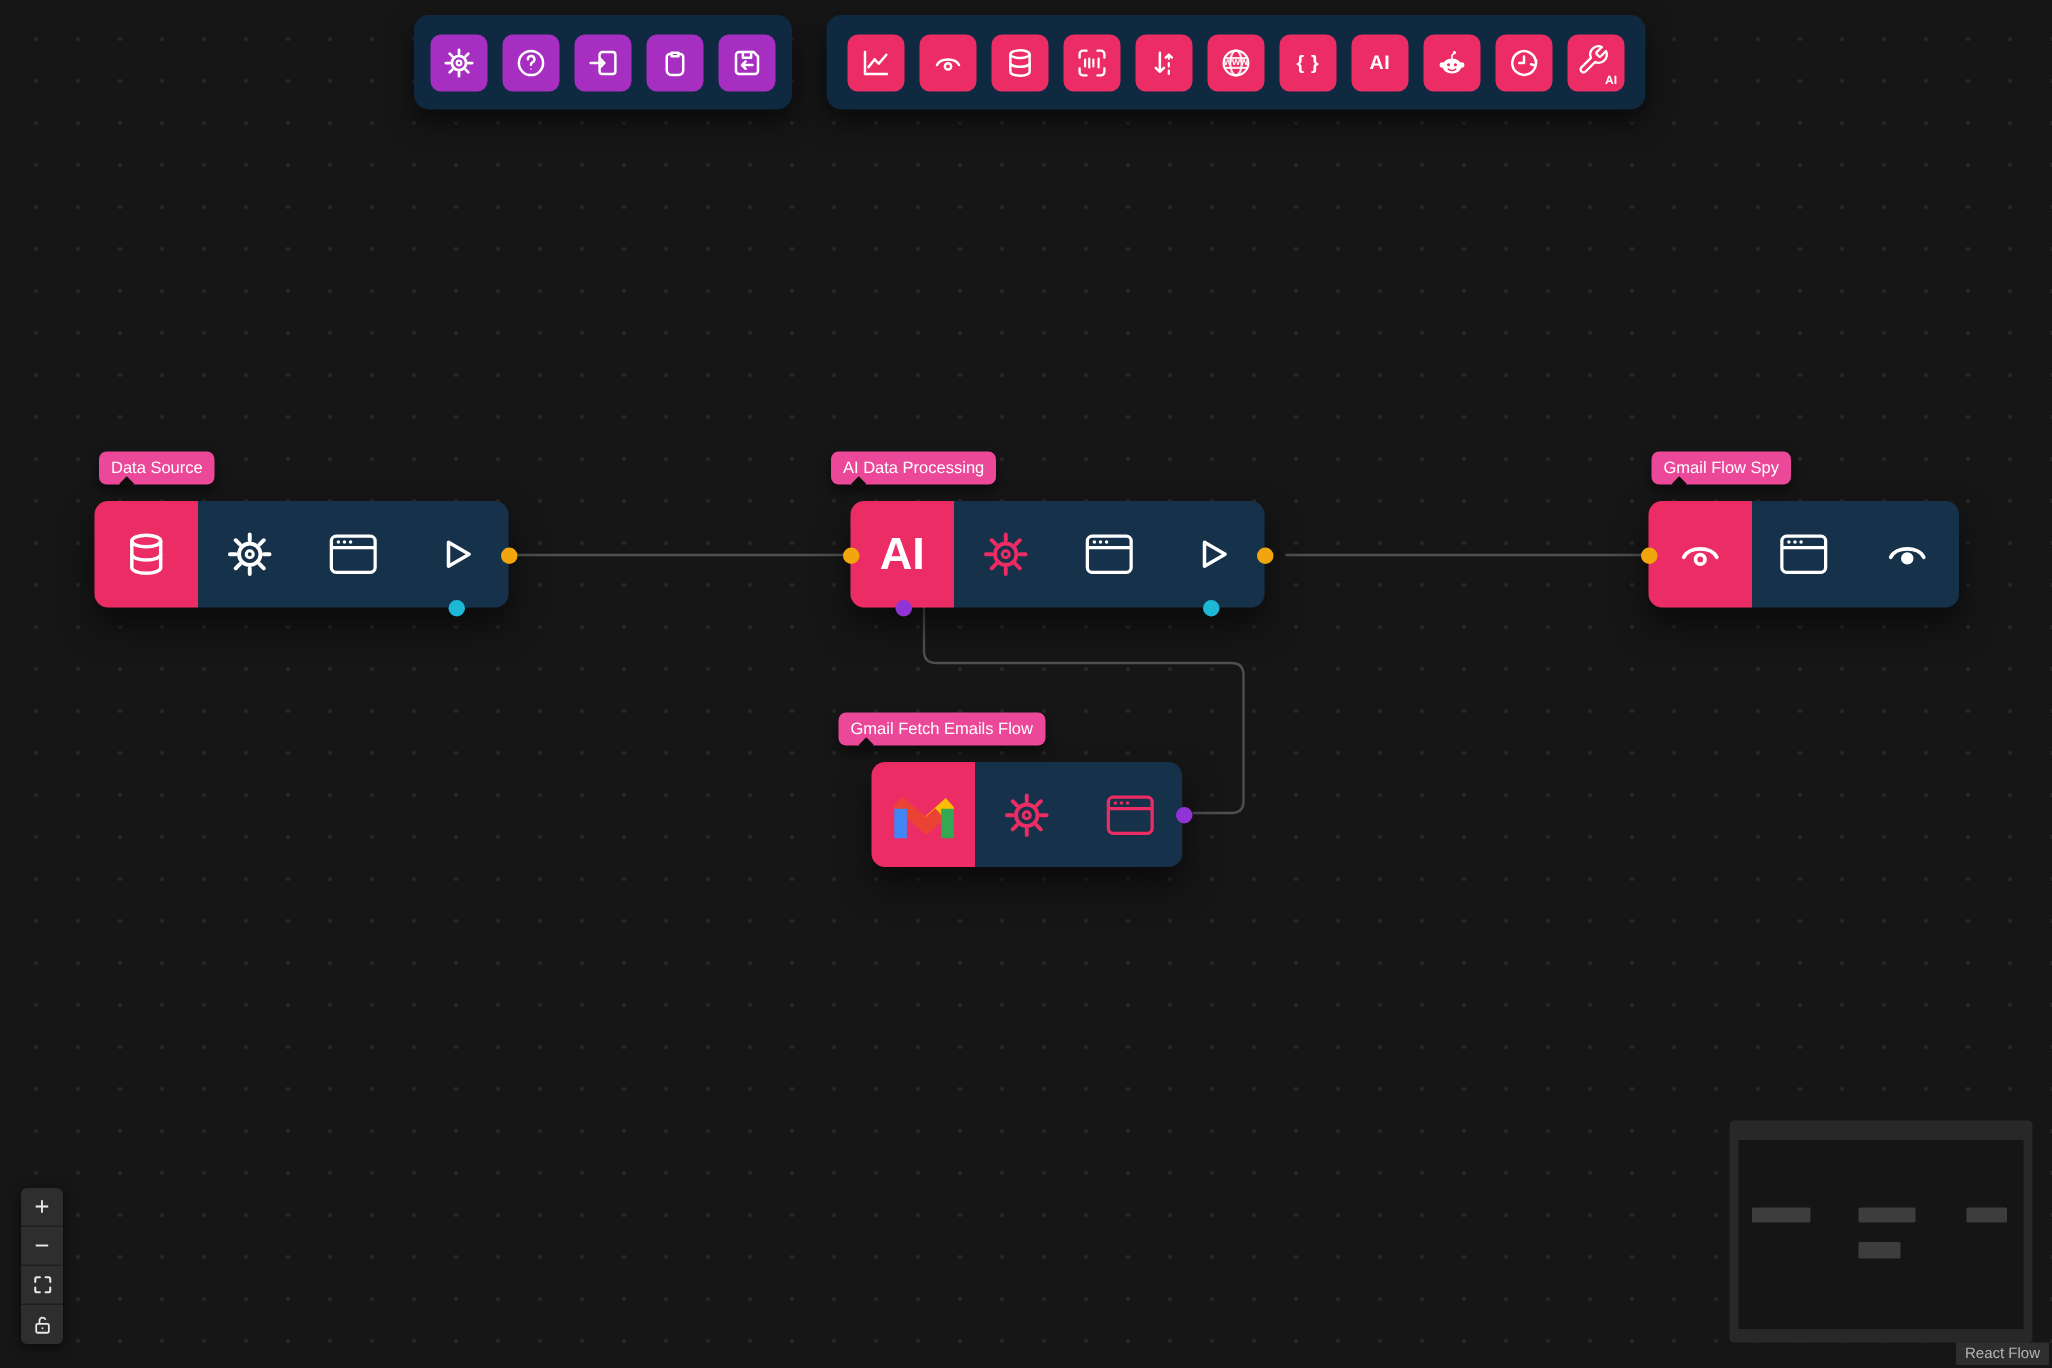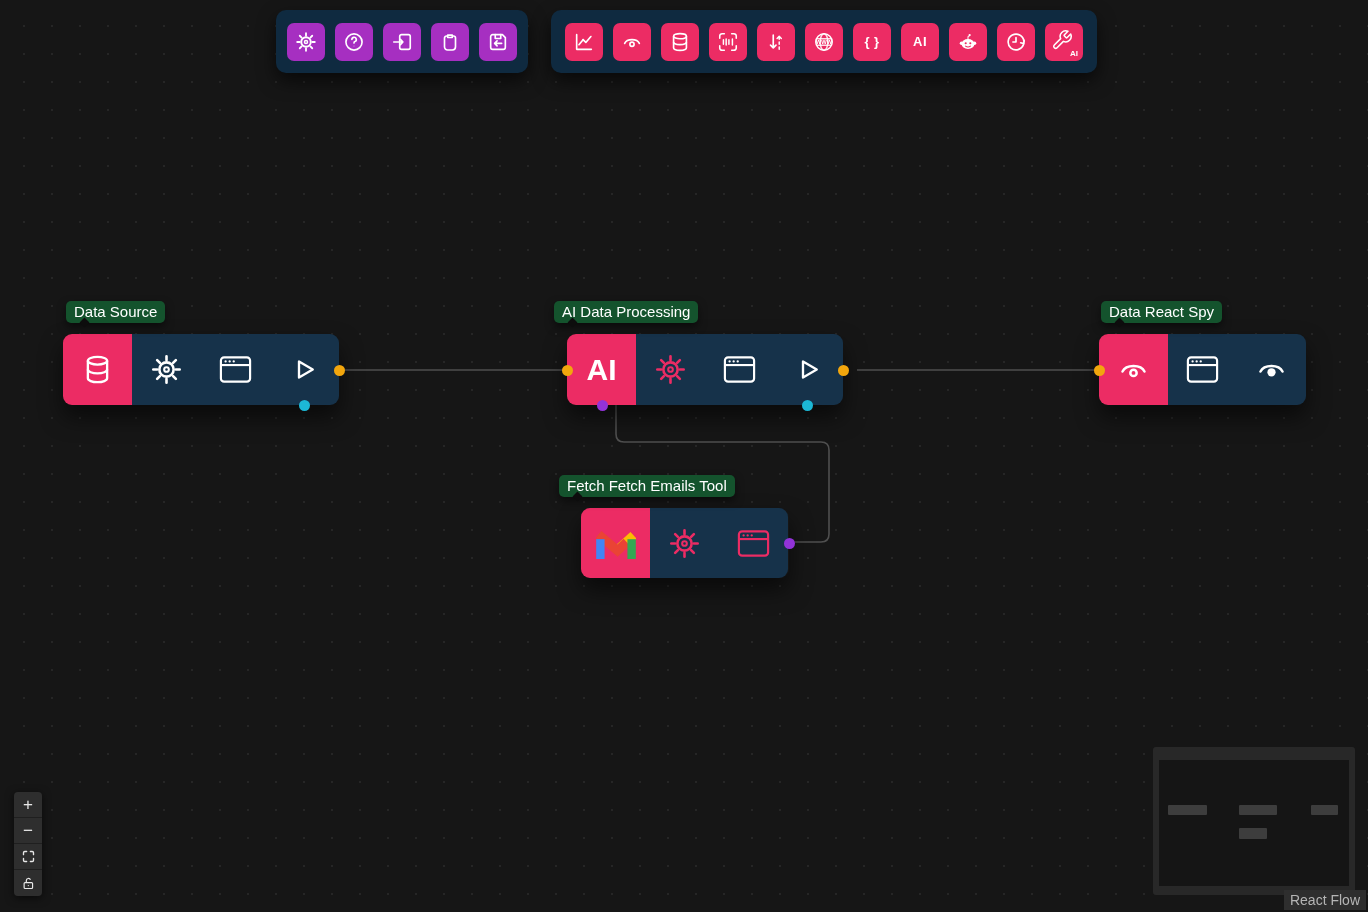--- a/index.html
+++ b/index.html
@@ -42,21 +42,21 @@
     box-shadow:0 12px 22px rgba(0,0,0,.55);cursor:grab}
   .accent{width:69px;background:var(--pink);border-radius:9px 0 0 9px;
     display:flex;align-items:center;justify-content:center;color:#fff}
   .accent svg{width:33px;height:33px}
   .ai-text{font-size:30px;font-weight:600;color:#fff}
   .cells{background:var(--node-body);border-radius:0 9px 9px 0;display:flex}
   .cell{width:69px;border:none;background:transparent;display:flex;align-items:center;
     justify-content:center;color:#fff;cursor:pointer;padding:0}
   .cell svg{width:33px;height:33px}
   .cell.pinkic{color:var(--pink)}
-  .node-tag{position:absolute;top:-33px;background:#14532d;color:#fff;font-size:15px;
+  .node-tag{position:absolute;top:-33px;background:#ec4899;color:#fff;font-size:11px;
     line-height:12px;padding:5px 8px;border-radius:5px;white-space:nowrap;
     box-shadow:0 4px 8px rgba(0,0,0,.5)}
   .node-tag::after{content:"";position:absolute;left:15px;bottom:-3px;width:7px;height:7px;
     background:#0d0d0d;transform:rotate(45deg)}
   .handle{position:absolute;width:11px;height:11px;border-radius:50%;cursor:crosshair;z-index:3}
   .h-orange{background:var(--orange)} .h-cyan{background:var(--cyan)} .h-purple{background:var(--hpurple)}
   
   .controls{position:absolute;left:14px;top:792px;width:28px;border-radius:4px;
     overflow:hidden;box-shadow:0 2px 8px rgba(0,0,0,.6)}
   .ctrl-btn{width:28px;height:26px;background:#2e2e2e;border:none;border-bottom:1px solid #1f1f1f;
@@ -64,21 +64,21 @@
     font-size:17px;line-height:1;padding:0}
   .ctrl-btn:last-child{border-bottom:none}
   .ctrl-btn svg{width:15px;height:15px}
   
   .minimap{position:absolute;left:1153px;top:747px;width:202px;height:148px;
     background:#282828;border-radius:3px;cursor:pointer}
   .mm-view{position:absolute;left:6px;top:13px;right:6px;bottom:9px;background:#151515}
   .mm-node{position:absolute;background:#3d3d3d;border-radius:1px}
   
   .attribution{position:absolute;right:2px;bottom:2px;background:#2e2e2e;color:#b5b5b5;
-    font-size:14px;padding:2px 6px;text-decoration:none}
+    font-size:10px;padding:2px 6px;text-decoration:none}
 </style>
 </head>
 <body>
 
 <svg id="edges" aria-hidden="true">
   <path d="M339 370 L581 370"></path>
   <path d="M857 370 L1099 370"></path>
   <path d="M616 404 L616 434 Q616 442 624 442 L821 442 Q829 442 829 450 L829 534 Q829 542 821 542 L795 542"></path>
 </svg>
 
@@ -263,21 +263,21 @@
     </button>
   </div>
   <span class="handle h-orange" style="left:-5.5px;top:30.5px"></span>
   <span class="handle h-orange" style="right:-5.5px;top:30.5px"></span>
   <span class="handle h-purple" style="left:29.5px;bottom:-5.5px"></span>
   <span class="handle h-cyan" style="left:234.5px;bottom:-5.5px"></span>
 </div>
 
 <div class="node" style="left:1099px;top:334px;width:207px">
   <div class="node-tag" style="left:2px">
-    <span>Data React Spy</span>
+    <span>Gmail Flow Spy</span>
   </div>
   <div class="accent">
     <svg viewBox="0 0 24 24" fill="none" stroke="currentColor" stroke-width="1.8" stroke-linecap="round">
       <path d="M4 13.5C6.5 8 17.5 8 20 13.5"></path>
         <circle cx="12" cy="14.5" r="2.3"></circle>
     </svg>
   </div>
   <div class="cells">
     <button class="cell">
       <svg viewBox="0 0 26 22" fill="none" stroke="currentColor" stroke-width="1.7">
@@ -293,21 +293,21 @@
         <path d="M4 13.5C6.5 8 17.5 8 20 13.5"></path>
           <circle cx="12" cy="14" r="3" fill="currentColor" stroke="none"></circle>
       </svg>
     </button>
   </div>
   <span class="handle h-orange" style="left:-5.5px;top:30.5px"></span>
 </div>
 
 <div class="node" style="left:581px;top:508px;width:208px;height:70px">
   <div class="node-tag" style="left:-22px">
-    <span>Fetch Fetch Emails Tool</span>
+    <span>Gmail Fetch Emails Flow</span>
   </div>
   <div class="accent">
     <svg viewBox="0 0 52 42" style="width:40px;height:32px">
       <path d="M28 30 L49 11" stroke="#FBBC04" stroke-width="12" fill="none"></path>
       <path d="M3 10 L28 31 L40 20" stroke="#EA4335" stroke-width="12" fill="none"></path>
       <rect x="0" y="16" width="11" height="26" fill="#4285F4"></rect>
       <rect x="41" y="16" width="11" height="26" fill="#34A853"></rect>
     </svg>
   </div>
   <div class="cells">

